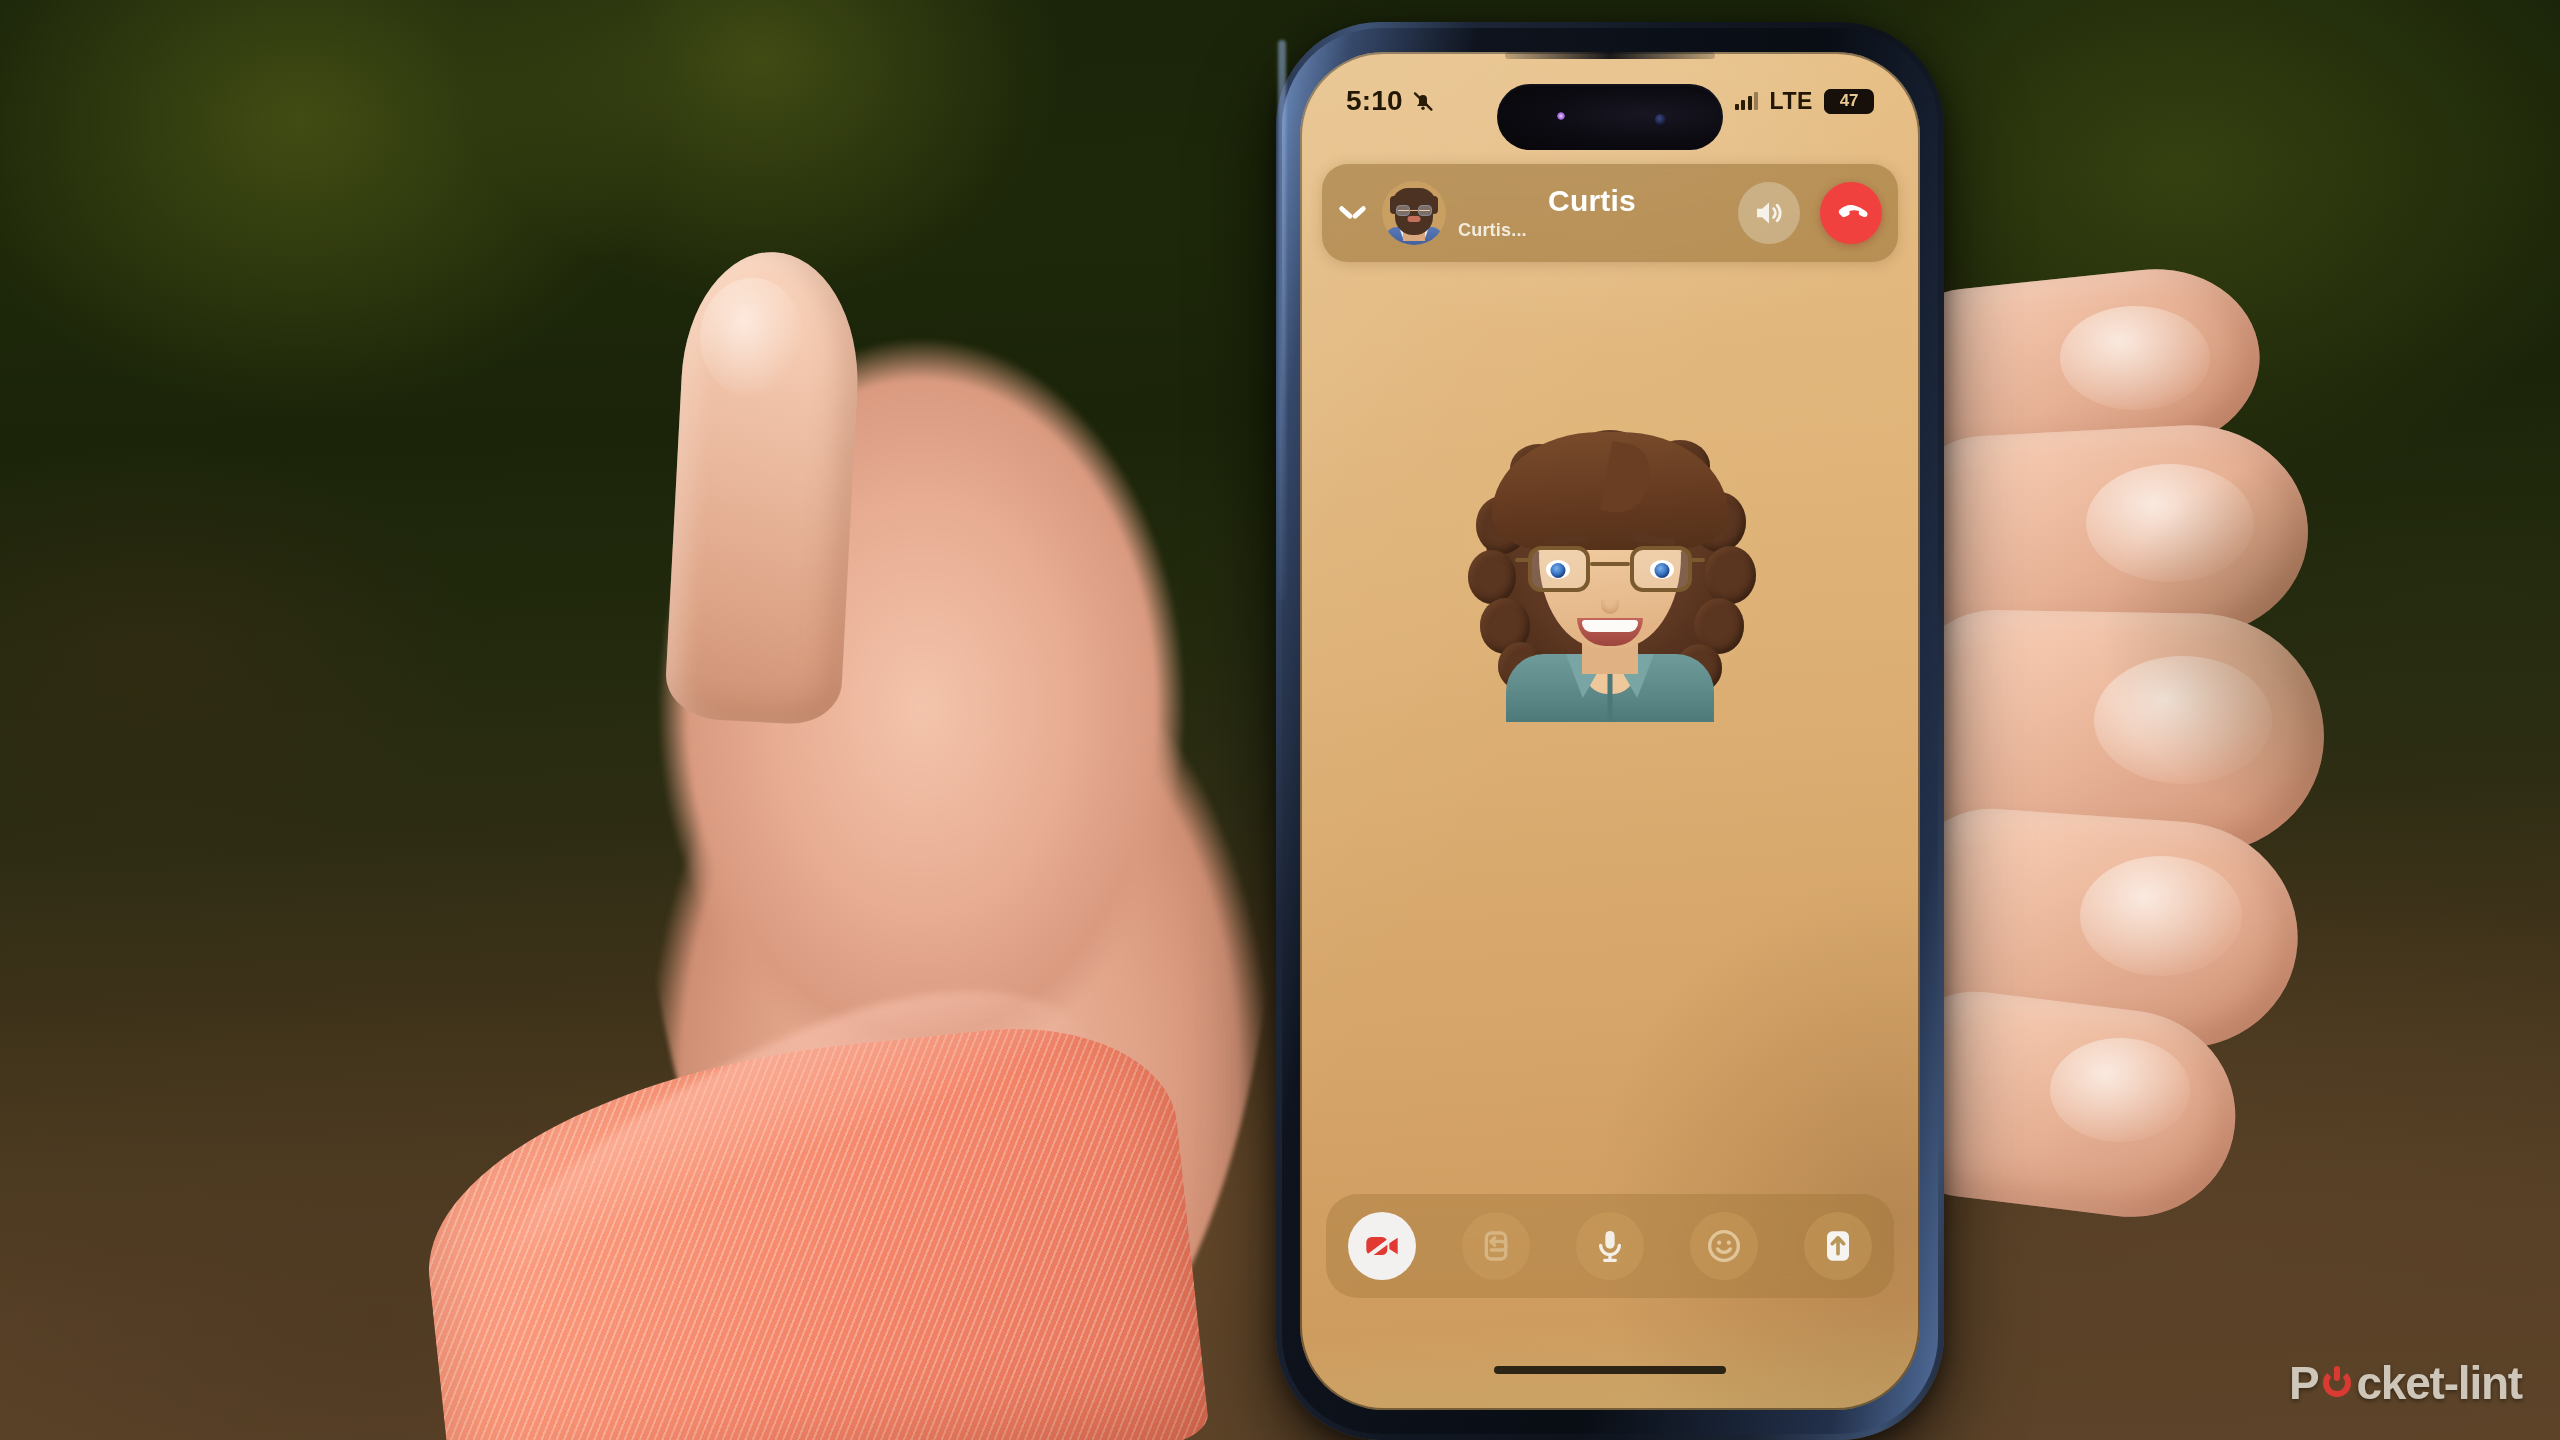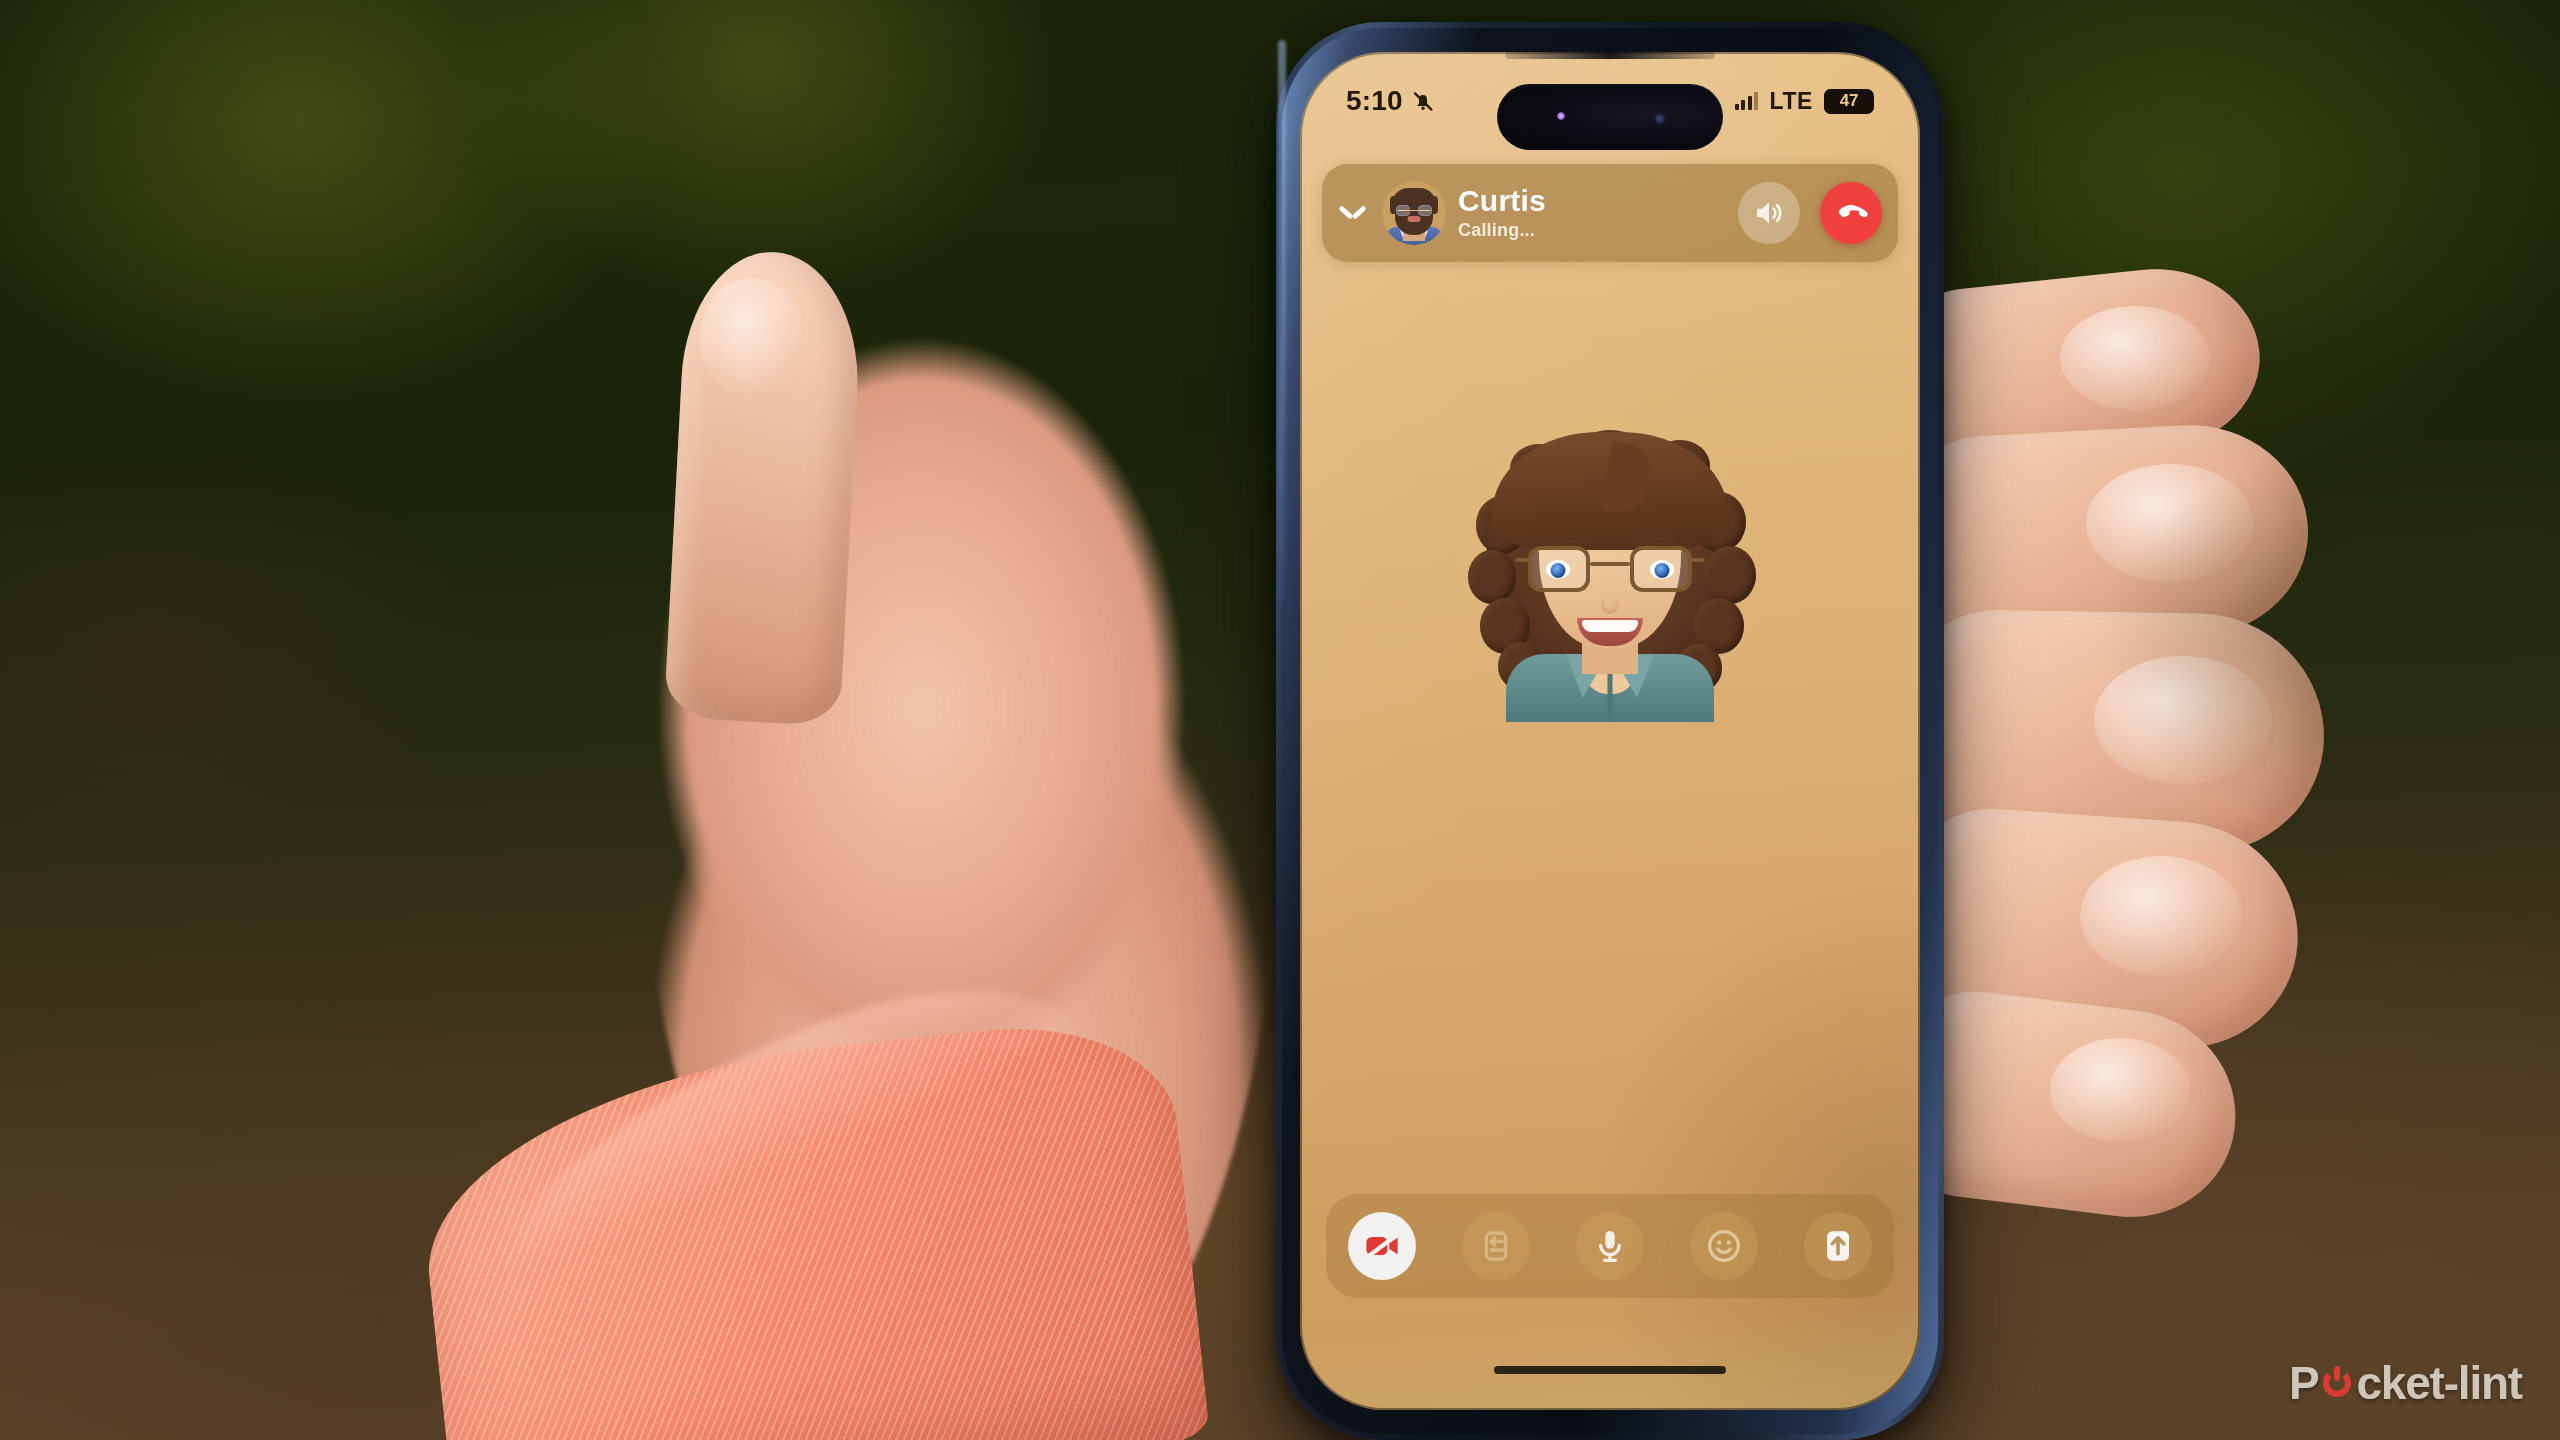--- a/index.html
+++ b/index.html
@@ -224,21 +224,21 @@
   .m-hair::after { content:""; position:absolute; right:-2px; top:8px; width:8px; height:18px; background:#4b3222; border-radius:6px; }
   .m-beard{ position:absolute; left:50%; top:30px; transform:translateX(-50%); width:38px; height:24px;
     background:#4b3222; border-radius:0 0 18px 18px; }
   .m-beard::after{ content:""; position:absolute; left:50%; top:5px; transform:translateX(-50%);
     width:13px; height:6px; background:#c4705c; border-radius:4px; }
   .m-glass{ position:absolute; left:50%; top:24px; transform:translateX(-50%); width:38px; height:11px; }
   .m-glass i{ position:absolute; top:0; width:14px; height:11px; border:1.6px solid #8a8a94; border-radius:4px; background:rgba(230,238,250,.32); }
   .m-glass i:first-child{ left:1px; } .m-glass i:last-child{ right:1px; }
 
   .bn-text{ flex:1; min-width:0; }
-  .bn-name{ font-size:30px; font-weight:700; color:#fff; line-height:1.06; letter-spacing:.2px; }
+  .bn-name{ font-size:30px; font-weight:700; color:#fff; line-height:1.06; letter-spacing:.2px;text-align:center; }
   .bn-sub{ font-size:18px; font-weight:700; color:#f2ecdf; margin-top:3px; letter-spacing:.2px; }
 
   .bn-btn{ width:62px; height:62px; border-radius:50%; flex:none; display:flex; align-items:center; justify-content:center; }
   .bn-speaker{ background:rgba(216,196,160,.62); }
   .bn-end{ background:#f0413f; margin-left:8px; box-shadow:0 2px 8px rgba(130,20,20,.30); }
 
   
   .center-wrap{
     position:absolute; left:50%; top:366px; transform:translateX(-50%);
     width:304px; height:304px; z-index:4;
@@ -420,21 +420,21 @@
         <span class="m-beard"></span>
         <span class="m-hair"></span>
         <span class="m-glass">
             <i></i>
             <i></i>
           </span>
       </span>
 
       <span class="bn-text">
         <span class="bn-name" style="display:block">Curtis</span>
-        <span class="bn-sub" style="display:block">Calling...</span>
+        <span class="bn-sub" style="display:block">Curtis...</span>
       </span>
 
       <span class="bn-btn bn-speaker">
         <svg width="36" height="36" viewBox="0 0 24 24">
           <path d="M4 9.2h3.4L12 5v14l-4.6-4.2H4z" fill="#f6f2ea"></path>
           <path d="M15.1 9.1a4.3 4.3 0 0 1 0 5.8" stroke="#f6f2ea" stroke-width="1.9" fill="none" stroke-linecap="round"></path>
           <path d="M17.4 6.8a7.6 7.6 0 0 1 0 10.4" stroke="#f6f2ea" stroke-width="1.9" fill="none" stroke-linecap="round"></path>
         </svg>
       </span>
 

